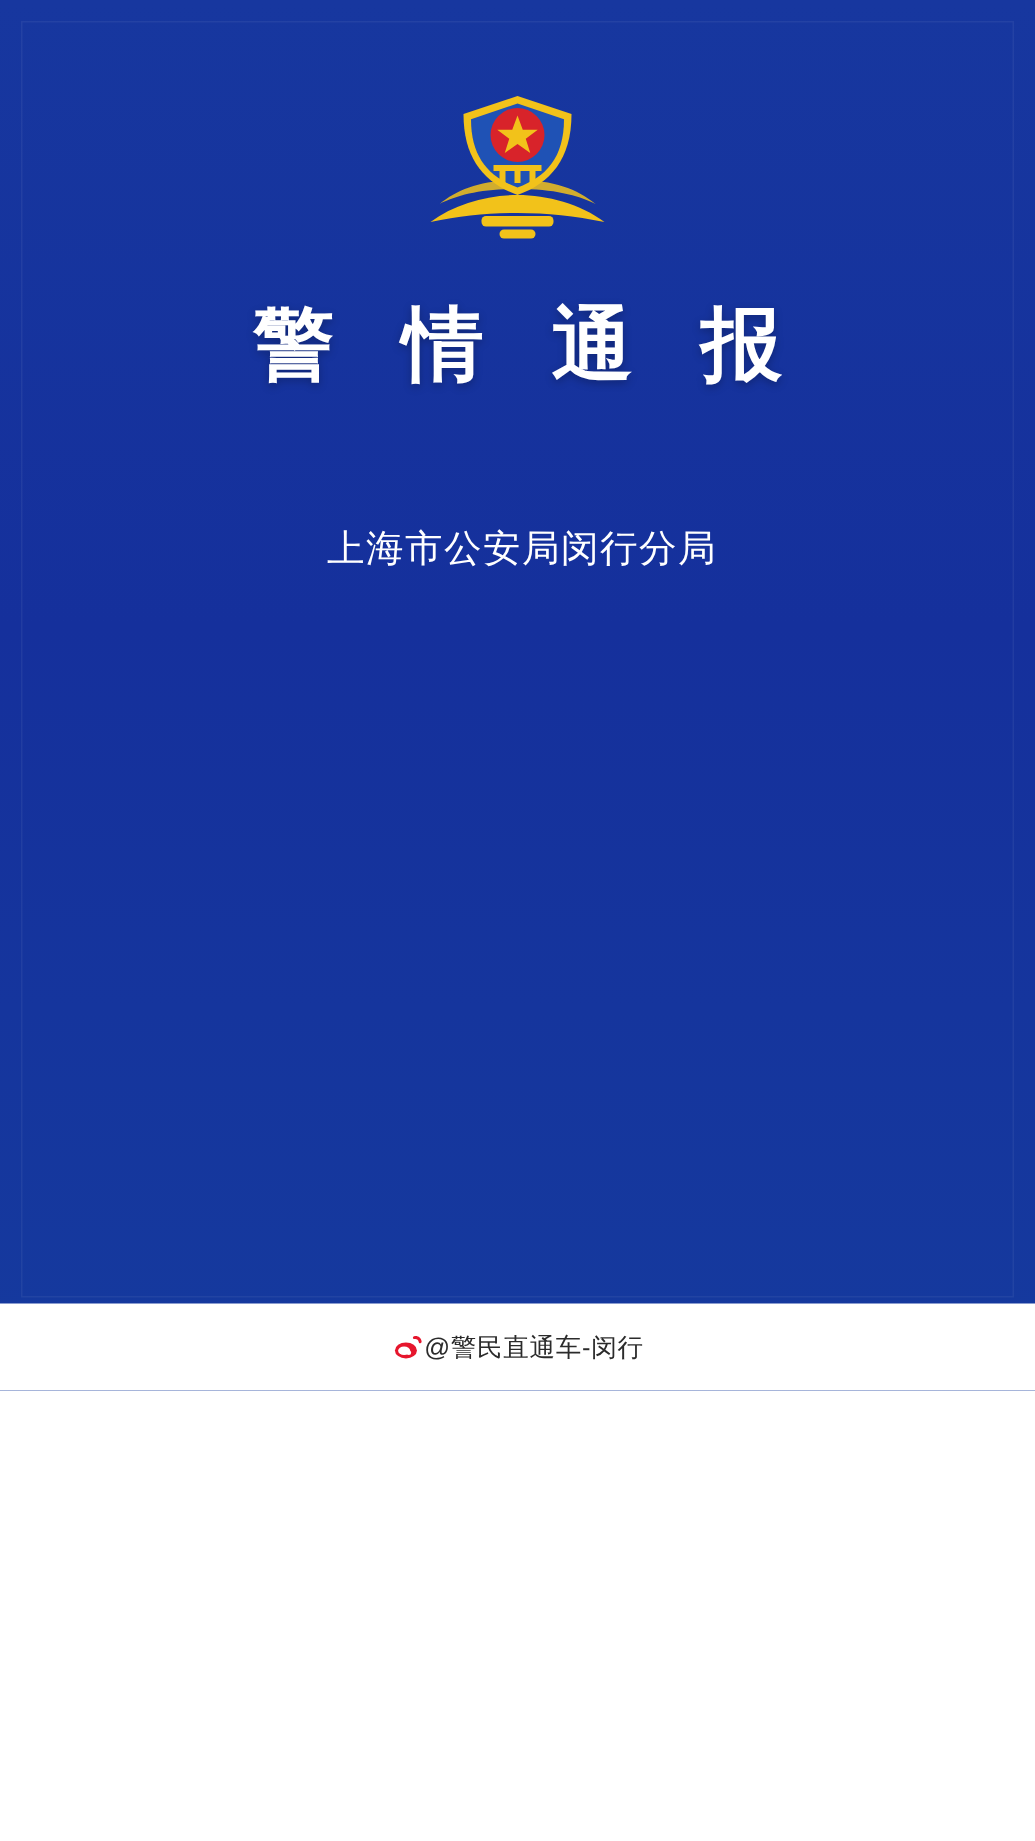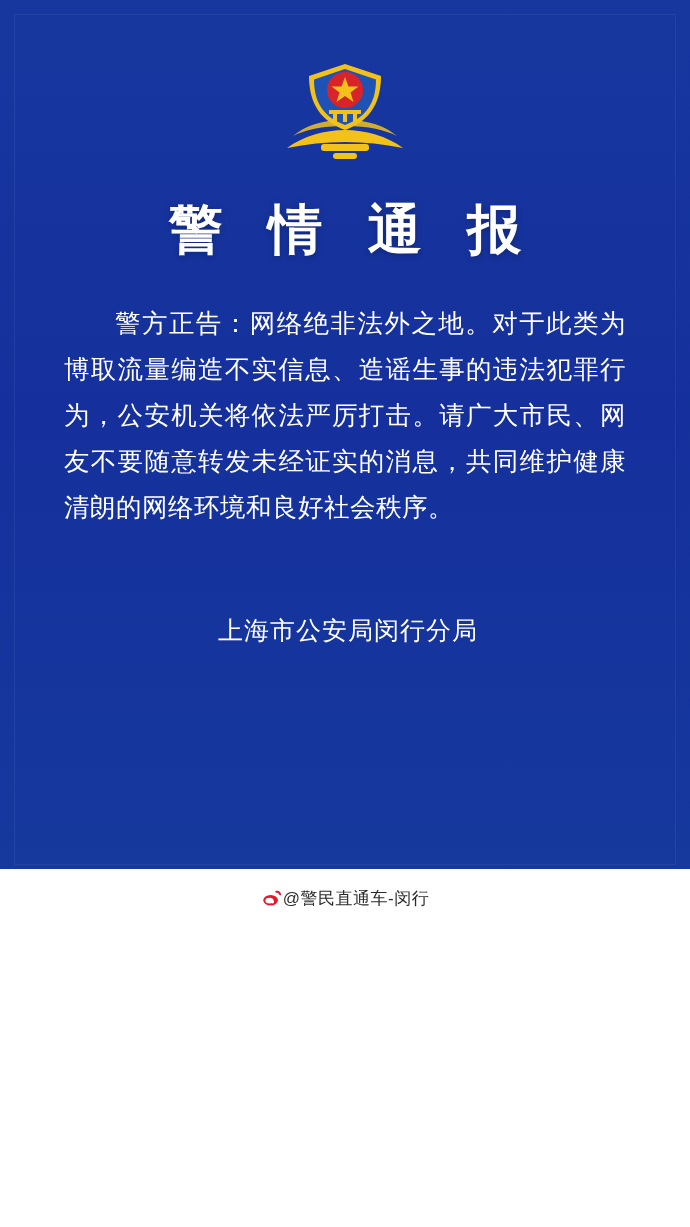--- a/index.html
+++ b/index.html
@@ -131,21 +131,20 @@
           <rect x="62" y="58" width="4" height="8"></rect>
           <rect x="72" y="58" width="4" height="8"></rect>
         </g>
       </svg>
     </div>
   </div>
 
   <div class="title">警 情 通 报</div>
 
   <div class="body-text">
-    <p>警方正告：网络绝非法外之地。对于此类为博取流量编造不实信息、造谣生事的违法犯罪行为，公安机关将依法严厉打击。请广大市民、网友不要随意转发未经证实的消息，共同维护健康清朗的网络环境和良好社会秩序。</p>
   </div>
 
   <div class="sign">
     <div class="org">上海市公安局闵行分局</div>
   </div>
 
   <div class="footer">
     <span class="weibo-icon">
       <svg viewBox="0 0 24 24" width="22" height="22" aria-hidden="true">
         <ellipse cx="10.5" cy="14.5" rx="8" ry="5.8" fill="#e6162d"></ellipse>

